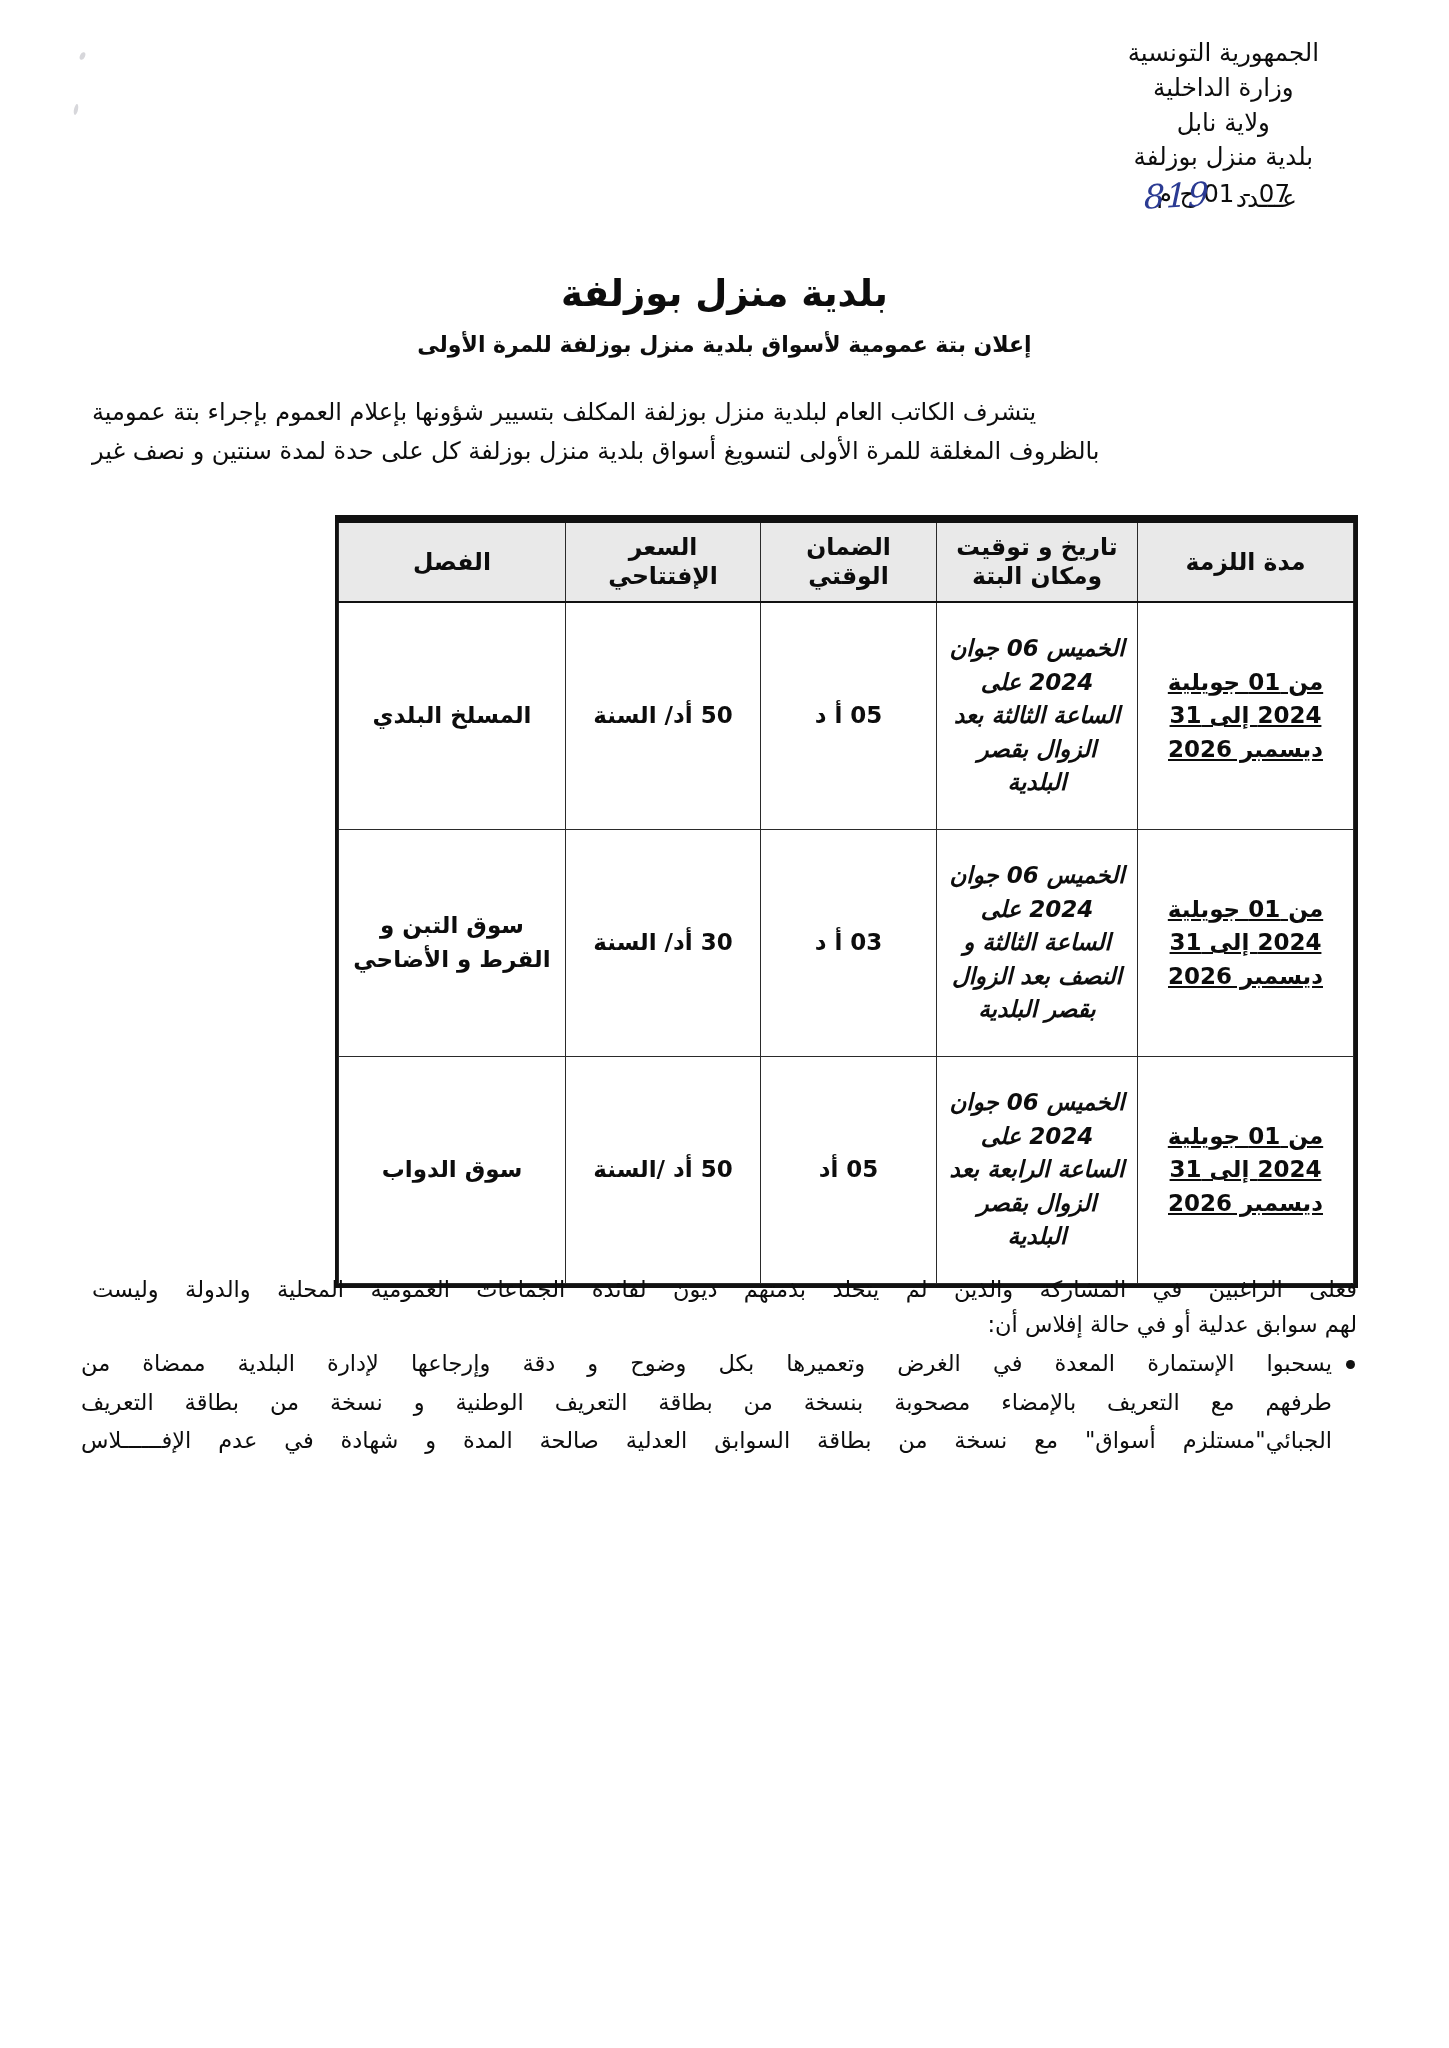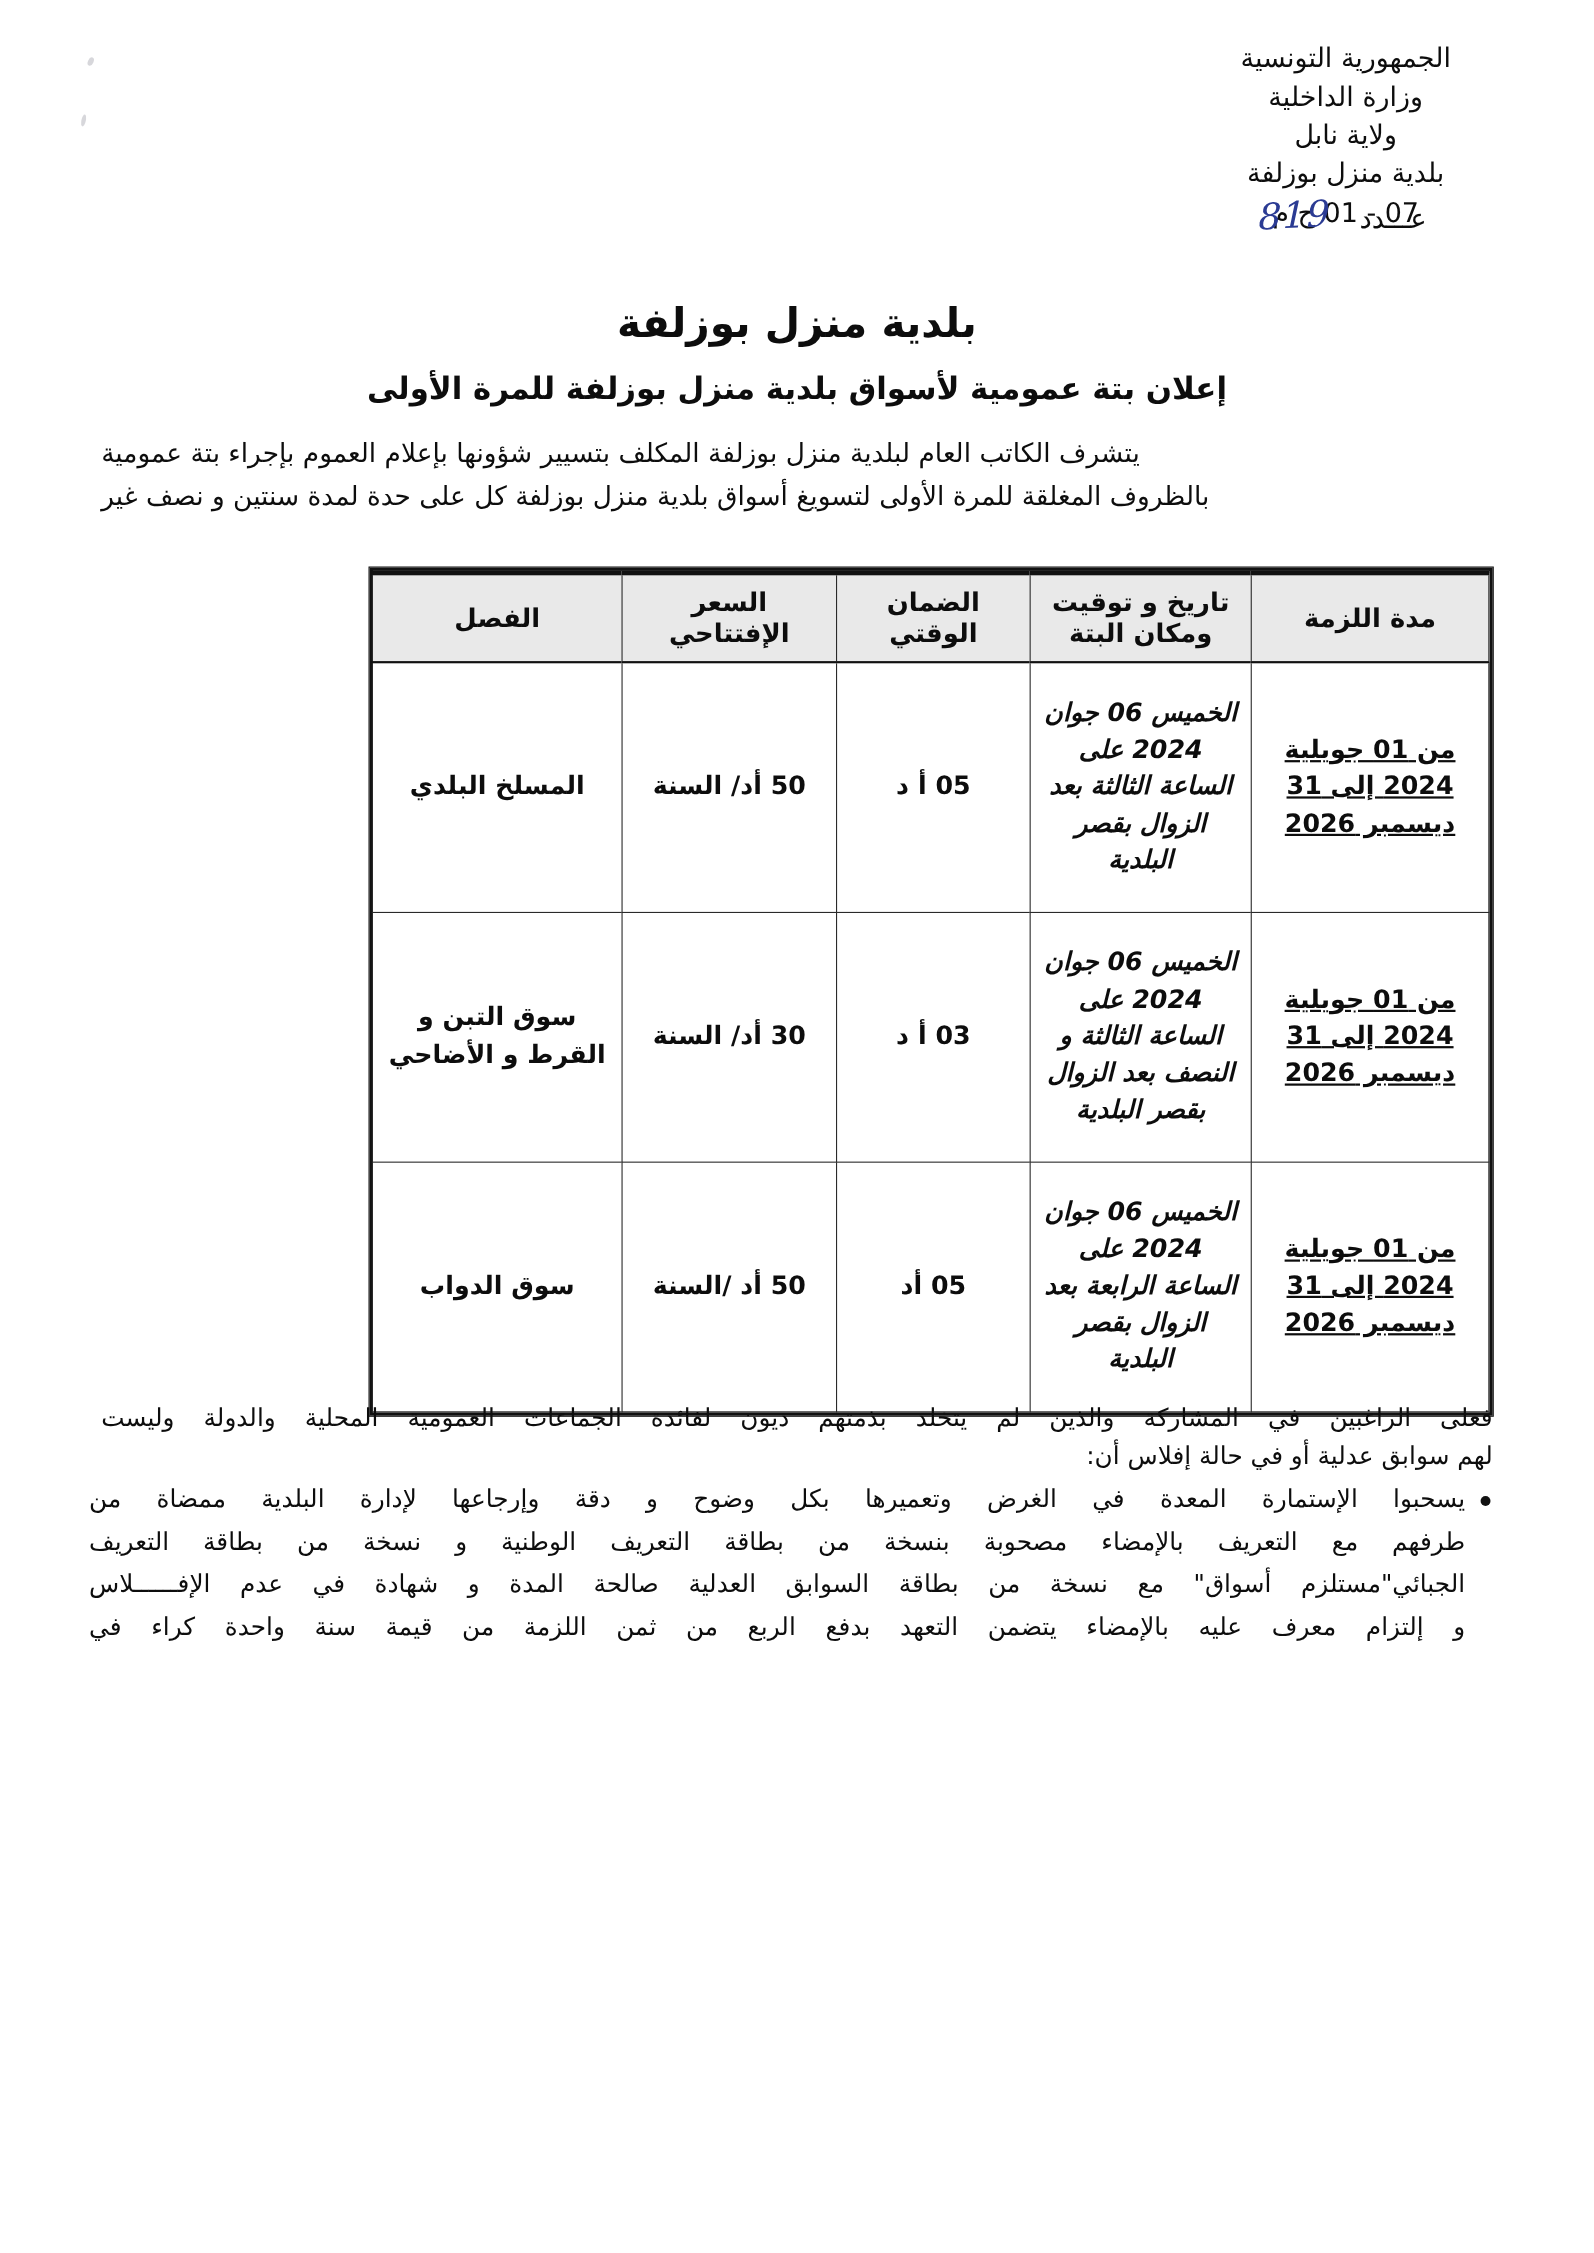--- a/index.html
+++ b/index.html
@@ -82,21 +82,21 @@
     font-size: 37px;
     font-weight: bold;
     letter-spacing: 0.5px;
   }
   .doc-subtitle {
     position: absolute;
     top: 314px;
     left: 0;
     right: 0;
     text-align: center;
-    font-size: 28px;
+    font-size: 22px;
     font-weight: bold;
   }
 
   
   .intro {
     position: absolute;
     top: 393px;
     right: 92px;
     left: 92px;
     font-size: 24px;
@@ -280,18 +280,17 @@
     <span class="cl-line l2">لهم سوابق عدلية أو في حالة إفلاس أن:</span>
   </div>
 
   <div class="bullet-block">
     <div class="bullet-item">
       <span class="bullet-dot"></span>
       <span class="bullet-text">
         <span class="bl">يسحبوا الإستمارة المعدة في الغرض وتعميرها بكل وضوح و دقة وإرجاعها لإدارة البلدية ممضاة من</span>
         <span class="bl">طرفهم مع التعريف بالإمضاء مصحوبة بنسخة من بطاقة التعريف الوطنية و نسخة من بطاقة التعريف</span>
         <span class="bl">الجبائي"مستلزم أسواق" مع نسخة من بطاقة السوابق العدلية صالحة المدة و شهادة في عدم الإفــــــلاس</span>
-        <span class="bl">و إلتزام معرف عليه بالإمضاء يتضمن التعهد بدفع الربع من ثمن اللزمة من قيمة سنة واحدة كراء في</span>
       </span>
     </div>
   </div>
 
 </div>
 
 </body></html>

